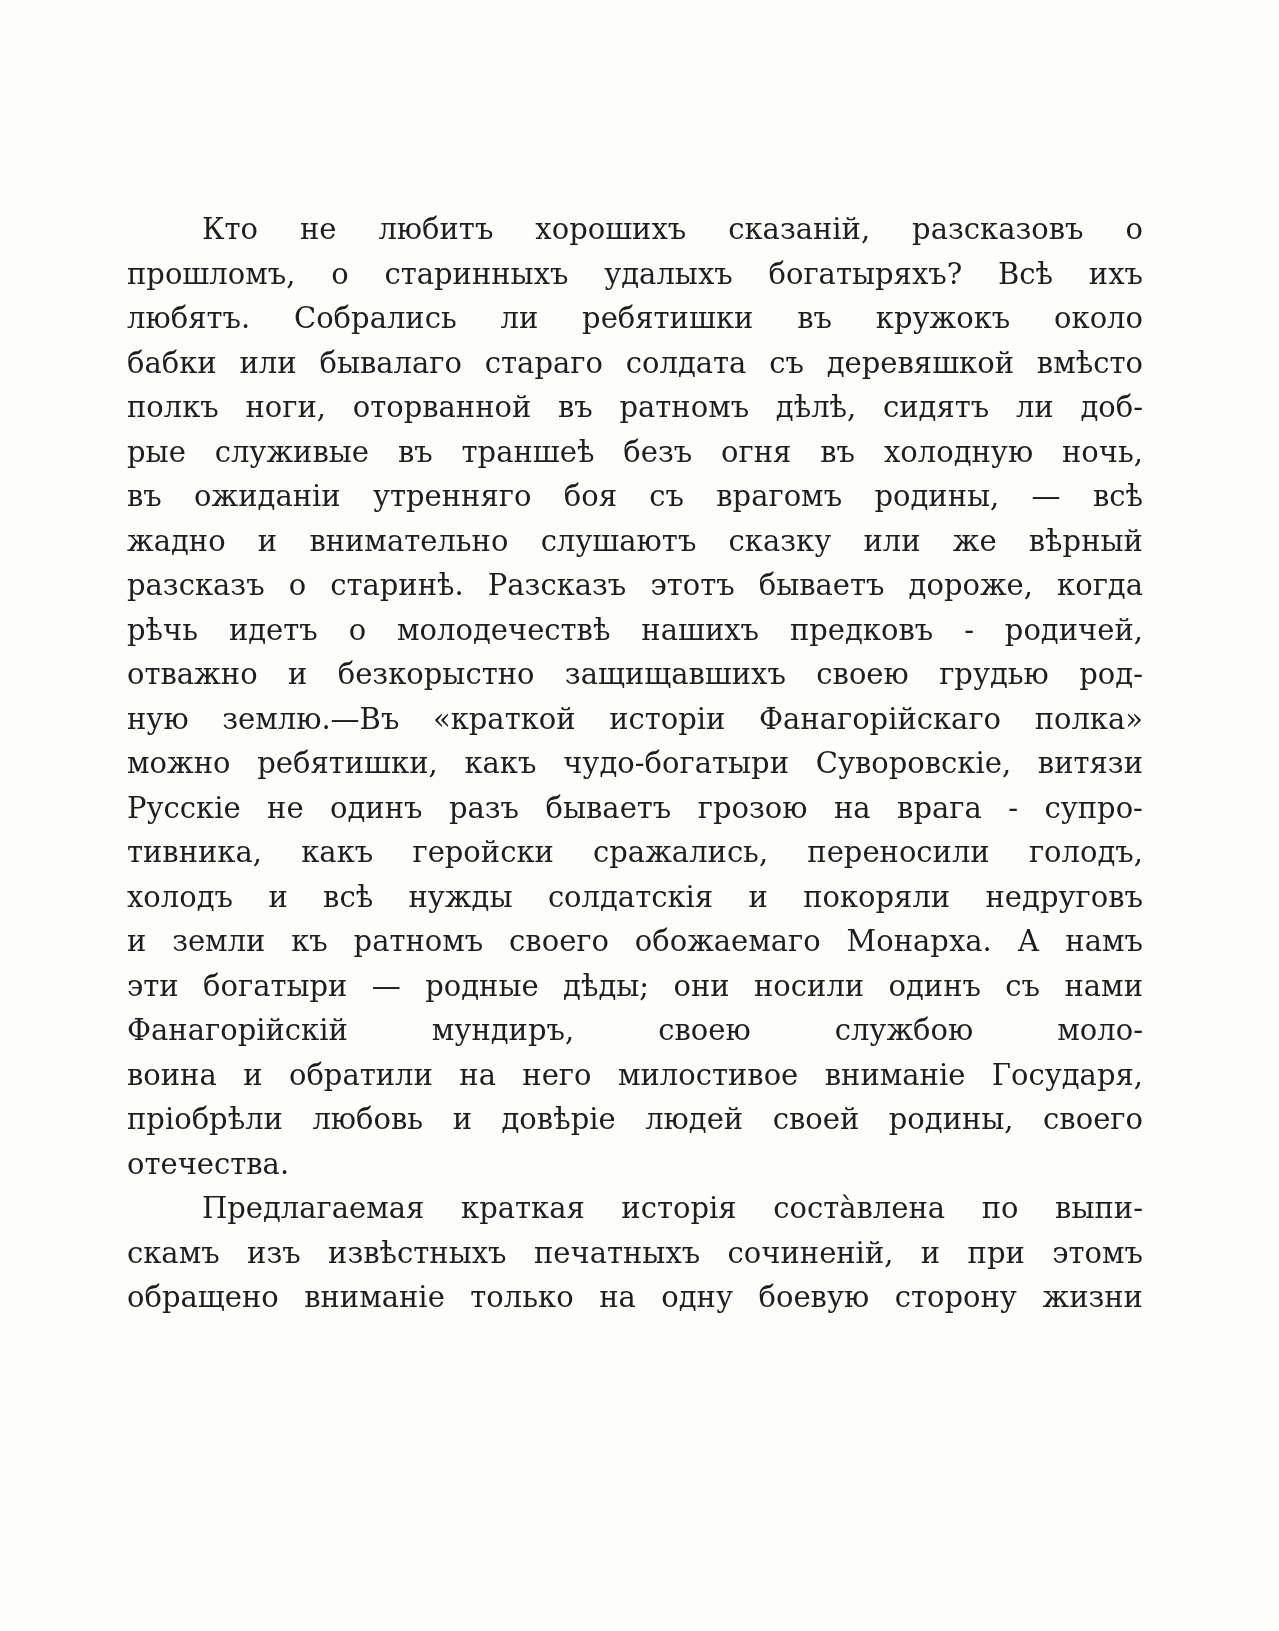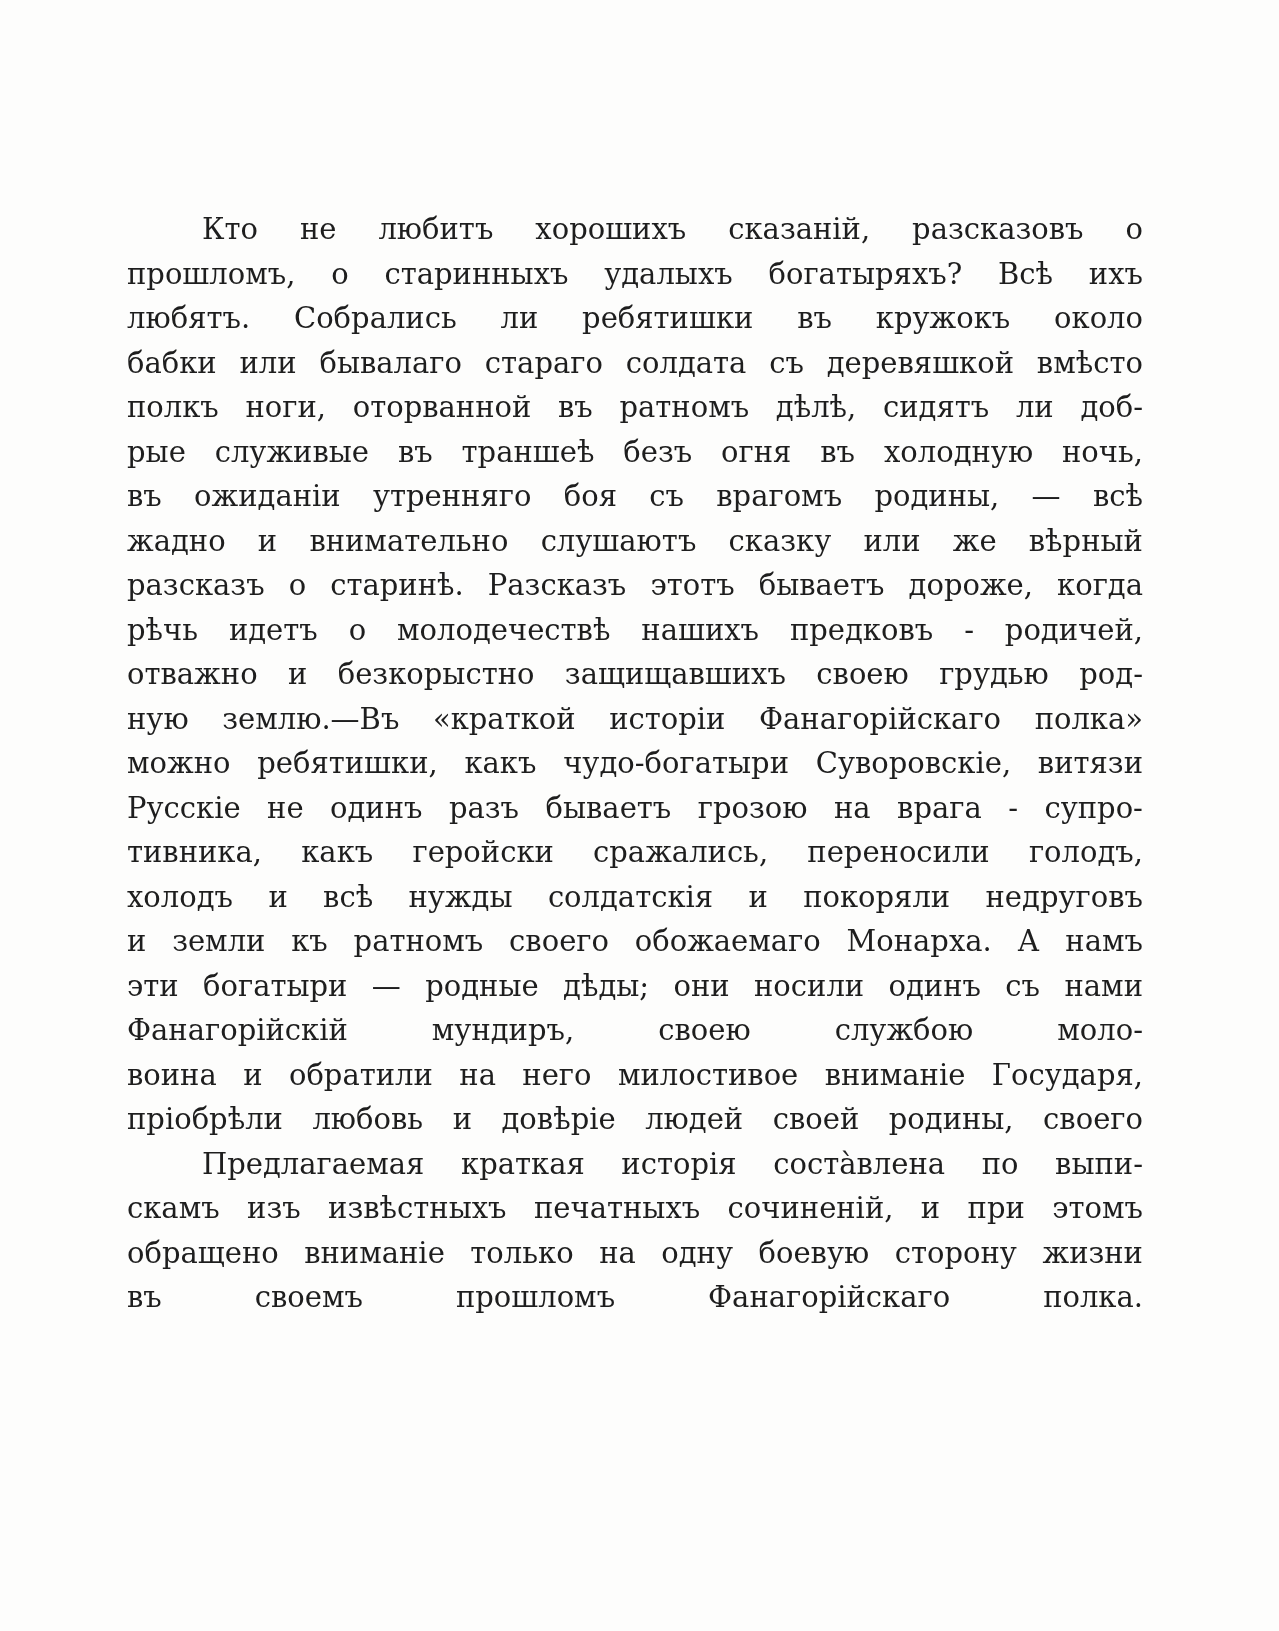--- a/index.html
+++ b/index.html
@@ -250,20 +250,21 @@
         <div class="line">
           <span class="word">пріобрѣли</span>
           <span class="word">любовь</span>
           <span class="word">и</span>
           <span class="word">довѣріе</span>
           <span class="word">людей</span>
           <span class="word">своей</span>
           <span class="word">родины,</span>
           <span class="word">своего</span>
         </div>
+        <div class="line flush">отечества.</div>
       </div>
       <div>
         <div class="line indent">
           <span class="word">Предлагаемая</span>
           <span class="word">краткая</span>
           <span class="word">исторія</span>
           <span class="word">соста̀влена</span>
           <span class="word">по</span>
           <span class="word">выпи-</span>
         </div>

